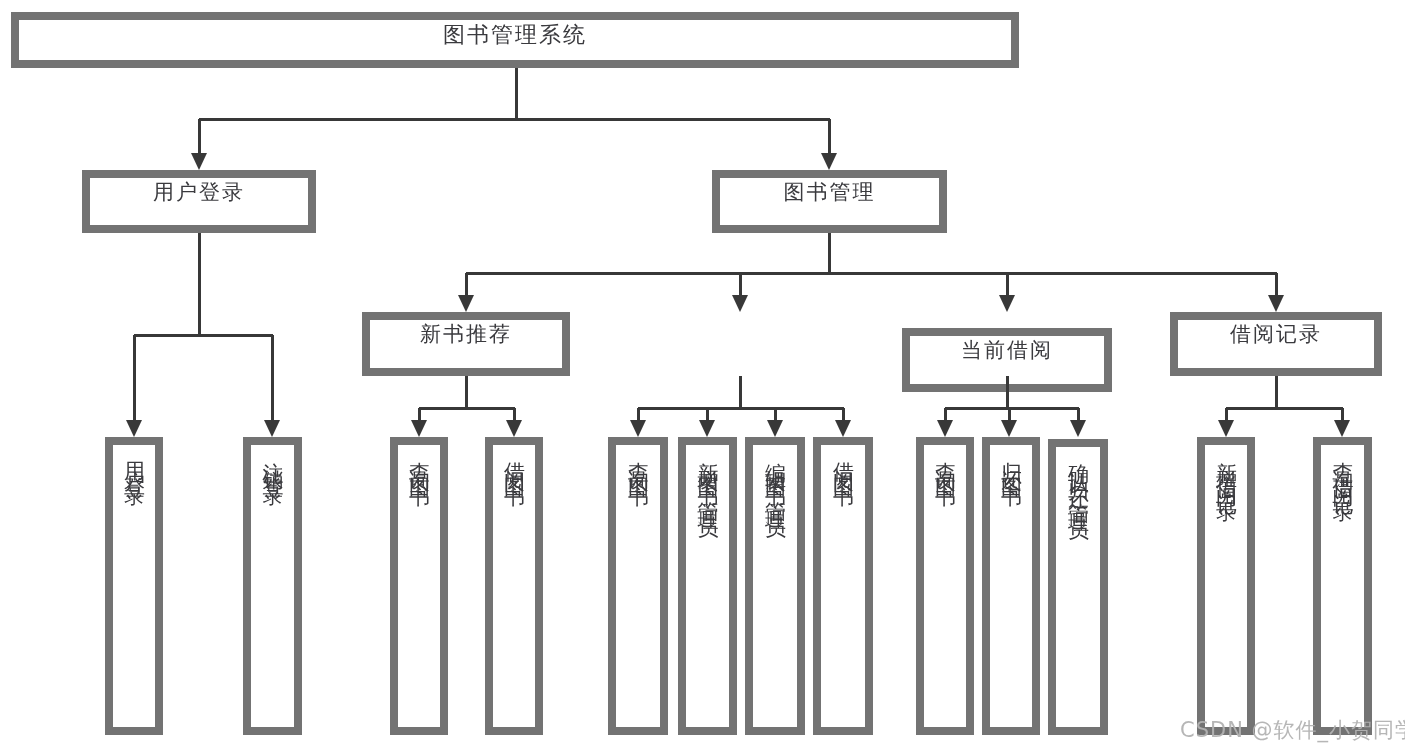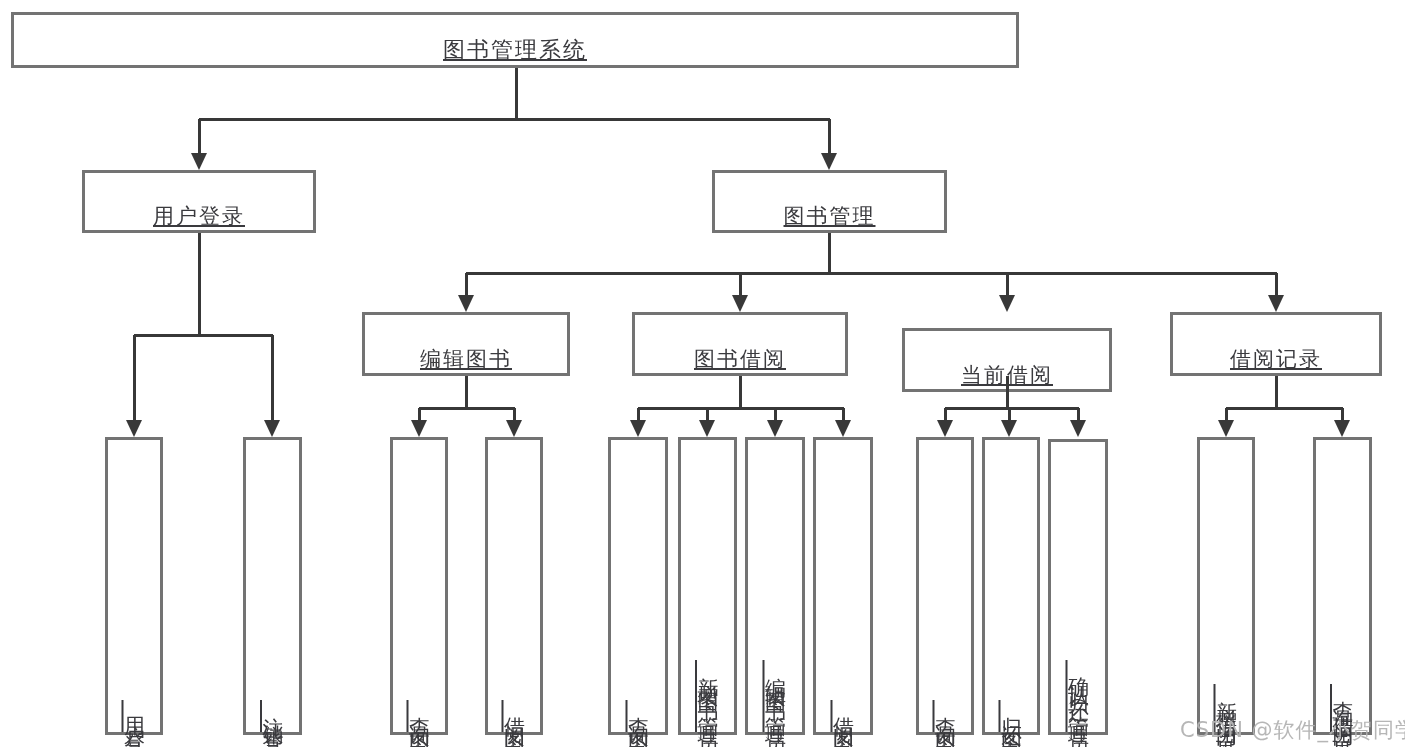--- a/index.html
+++ b/index.html
@@ -4,22 +4,22 @@
 <style>
   html,body { margin:0; padding:0; background:#ffffff; }
   #stage {
     position:relative; width:1405px; height:747px;
     background:#ffffff; overflow:hidden;
     font-family:"DejaVu Sans","Liberation Sans",sans-serif;
     color:#3a3a3e;
   }
   .box {
     position:absolute; box-sizing:border-box;
-    border:3px solid #737373; background:#ffffff;
-    display:flex; align-items:flex-end; justify-content:center;text-decoration:underline;
+    border:8px solid #737373; background:#ffffff;
+    display:flex; align-items:flex-start; justify-content:center;
   }
   .box.h { font-size:21px; letter-spacing:2px; }
   .box.h.title { font-size:22px; }
   .box.v span {
     writing-mode:vertical-rl; text-orientation:mixed;
     font-size:21px; letter-spacing:8px; line-height:1;
   }
   .vline { position:absolute; width:3px; background:#383838; }
   .hline { position:absolute; height:3px; background:#383838; }
   .arrow {
@@ -69,24 +69,21 @@
   <div class="vline" style="left:465px;top:273px;height:32px;"></div>
   <div class="vline" style="left:739px;top:273px;height:32px;"></div>
   <div class="vline" style="left:1006px;top:273px;height:32px;"></div>
   <div class="vline" style="left:1275px;top:273px;height:32px;"></div>
   <div class="arrow" style="left:458px;top:295px;"></div>
   <div class="arrow" style="left:732px;top:295px;"></div>
   <div class="arrow" style="left:999px;top:295px;"></div>
   <div class="arrow" style="left:1268px;top:295px;"></div>
 
   <div class="box h" style="left:362px;top:312px;width:208px;height:64px;">
-    <span>编辑图书</span>
-  </div>
-  <div class="box h" style="left:632px;top:312px;width:216px;height:64px;">
-    <span>图书借阅</span>
+    <span>新书推荐</span>
   </div>
   <div class="box h" style="left:902px;top:328px;width:210px;height:64px;">
     <span>当前借阅</span>
   </div>
   <div class="box h" style="left:1170px;top:312px;width:212px;height:64px;">
     <span>借阅记录</span>
   </div>
 
   <div class="vline" style="left:465px;top:376px;height:33px;"></div>
   <div class="hline" style="left:419px;top:407px;width:96px;"></div>

